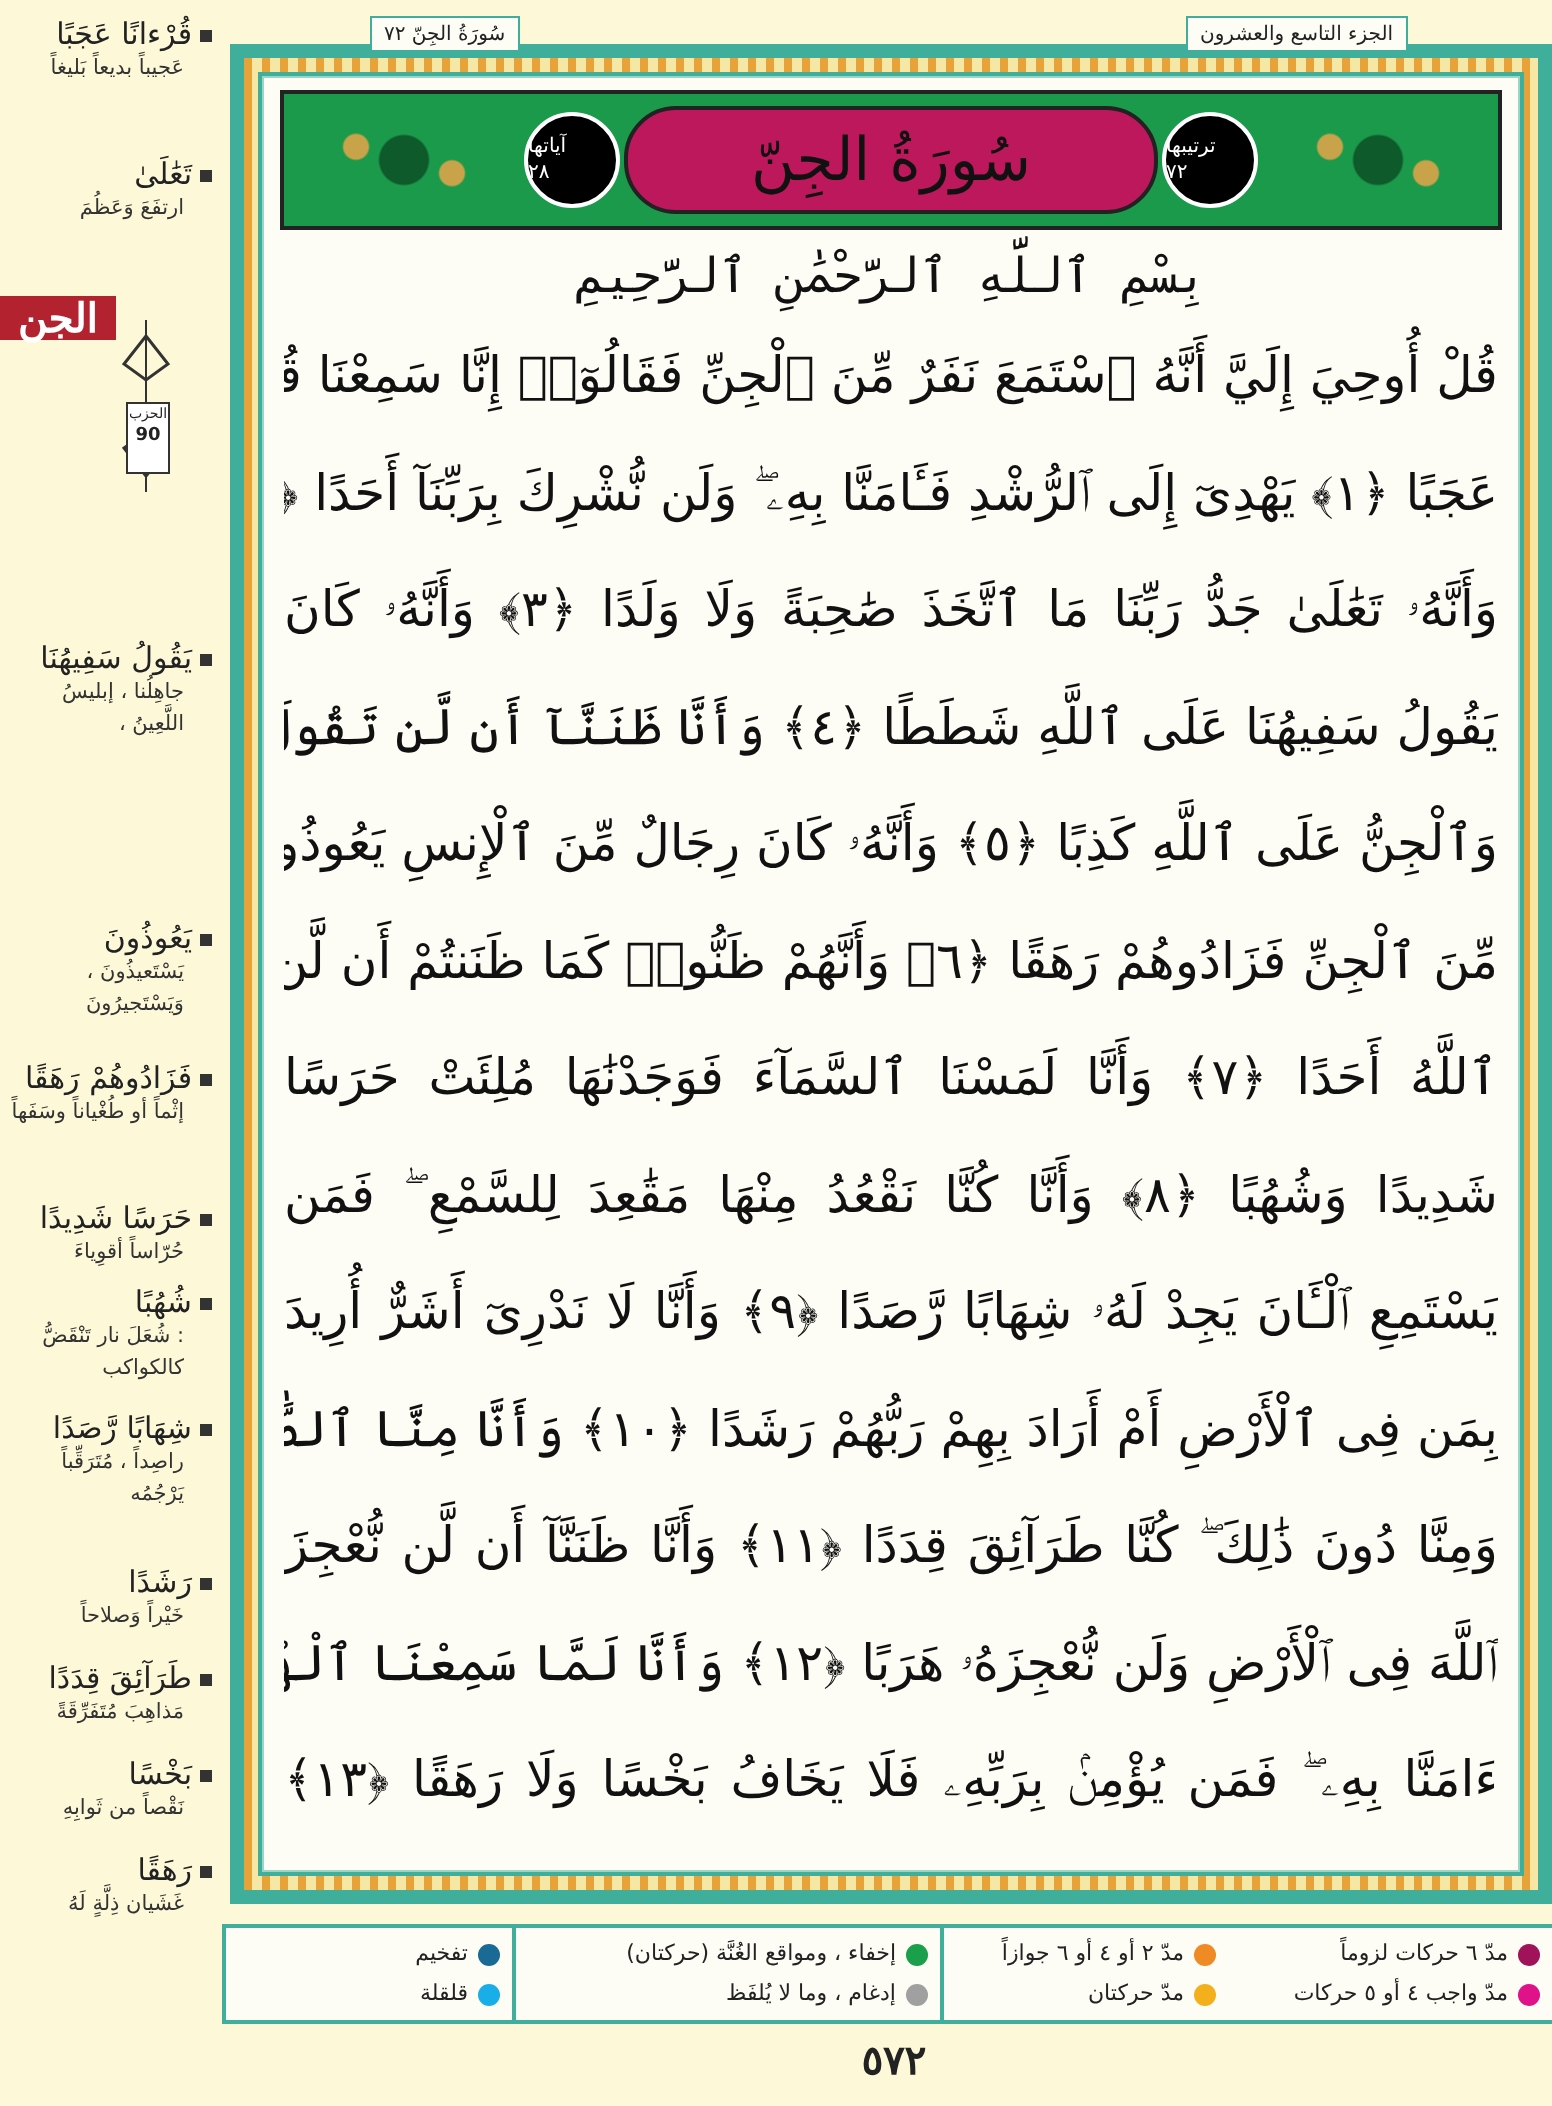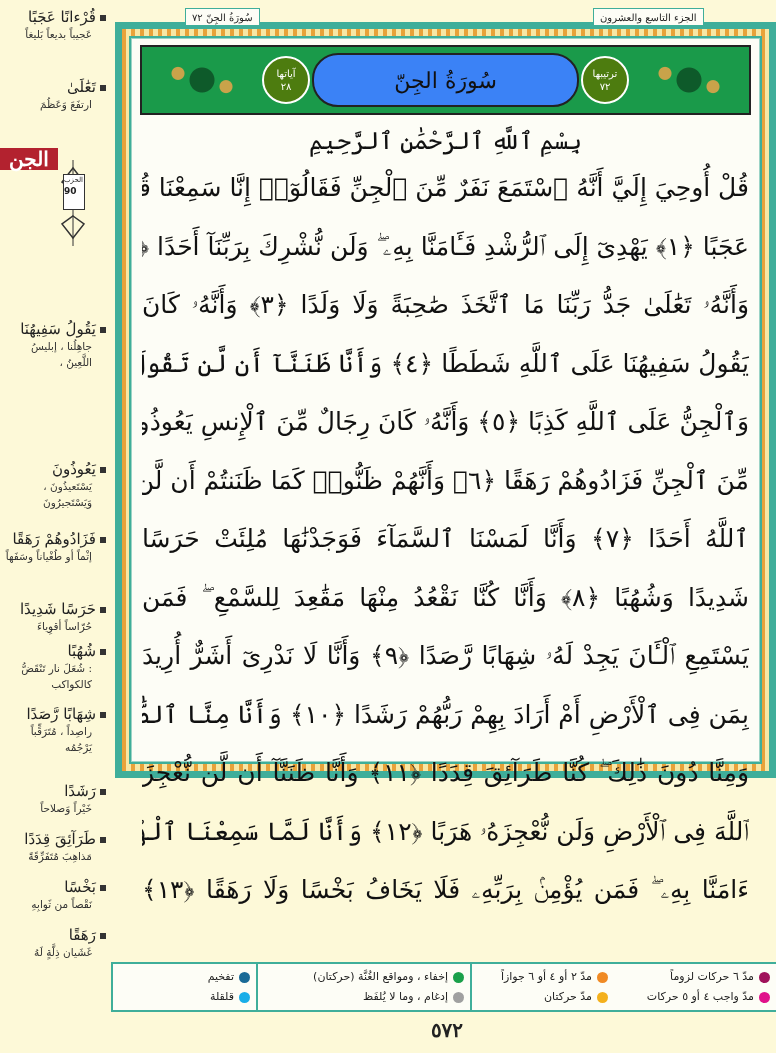--- a/index.html
+++ b/index.html
@@ -5,35 +5,35 @@
   html,body{margin:0;padding:0;}
   body{width:776px;height:1053px;background:#fdf9d8;position:relative;overflow:hidden;font-family:"DejaVu Sans",sans-serif;}
   
   .side{position:absolute;left:0;top:0;width:110px;height:1053px;direction:rtl;}
   .gl-item{position:absolute;right:4px;width:104px;text-align:right;}
   .gl-word{font-family:"DejaVu Serif",serif;font-size:15px;color:#222;line-height:18px;white-space:nowrap;}
   .gl-word .sq{display:inline-block;width:6px;height:6px;background:#333;margin-left:4px;vertical-align:middle;}
   .gl-def{font-family:"DejaVu Sans",sans-serif;font-size:10.5px;color:#333;line-height:16px;padding-right:14px;}
   .surah-tab{position:absolute;left:0;top:148px;width:58px;height:22px;background:#b3222f;color:#fff;font-family:"DejaVu Serif",serif;font-size:20px;font-weight:bold;display:flex;align-items:center;justify-content:center;}
   .hizb{position:absolute;left:60px;top:160px;width:26px;height:86px;}
-  .hizb-box{position:absolute;left:3px;top:14px;width:20px;height:34px;background:#fff;border:1px solid #333;font-size:7px;text-align:left;line-height:11px;color:#222;}
+  .hizb-box{position:absolute;left:3px;top:41px;width:20px;height:34px;background:#fff;border:1px solid #333;font-size:7px;text-align:center;line-height:11px;color:#222;}
   
-  .frame{position:absolute;left:115px;top:22px;width:661px;height:756px;background:#3fae9a;}
+  .frame{position:absolute;left:115px;top:22px;width:661px;height:930px;background:#3fae9a;}
   .frame-inner{position:absolute;left:7px;top:7px;right:7px;bottom:7px;
      background:repeating-linear-gradient(90deg,#e8a23a 0 4px,#f7e7a5 4px 9px);}
   .frame-inner2{position:absolute;left:7px;top:7px;right:7px;bottom:7px;background:#3fae9a;}
   .page{position:absolute;left:2px;top:2px;right:2px;bottom:2px;background:#fdfdf6;border:1px solid #9cd4c6;}
   .tab{position:absolute;top:-14px;height:16px;background:#fdfdf6;border:1px solid #3fae9a;font-family:"DejaVu Serif",serif;font-size:10px;color:#222;display:flex;align-items:center;padding:0 6px;direction:rtl;white-space:nowrap;}
   .banner{position:absolute;left:8px;top:6px;right:8px;height:66px;background:#1a9a4a;border:2px solid #222;overflow:hidden;}
   .banner .orn{position:absolute;top:0;bottom:0;width:120px;
      background:radial-gradient(circle at 30% 40%,#c9a34a 0 6px,transparent 7px),radial-gradient(circle at 70% 60%,#c9a34a 0 6px,transparent 7px),radial-gradient(circle at 50% 50%,#0e5a2a 0 12px,transparent 13px),#1a9a4a;}
-  .banner .title-box{position:absolute;left:170px;right:170px;top:6px;bottom:6px;background:#3b82f6;border:2px solid #222;border-radius:26px;display:flex;align-items:center;justify-content:center;font-family:"DejaVu Serif",serif;font-size:22px;color:#111;}
-  .medal{position:absolute;top:9px;width:44px;height:44px;border-radius:50%;background:#4d7c0f;border:2px solid #fff;color:#fff;font-family:"DejaVu Serif",serif;font-size:10px;text-align:center;display:flex;flex-direction:column;justify-content:center;line-height:13px;}
+  .banner .title-box{position:absolute;left:170px;right:170px;top:6px;bottom:6px;background:#be185d;border:2px solid #222;border-radius:26px;display:flex;align-items:center;justify-content:center;font-family:"DejaVu Serif",serif;font-size:30px;color:#111;}
+  .medal{position:absolute;top:9px;width:44px;height:44px;border-radius:50%;background:#000000;border:2px solid #fff;color:#fff;font-family:"DejaVu Serif",serif;font-size:10px;text-align:left;display:flex;flex-direction:column;justify-content:center;line-height:13px;}
   .verses{position:absolute;left:10px;right:10px;top:84px;direction:rtl;}
-  .basmala{text-align:center;font-family:Liberation Sans, sans-serif;font-size:24px;height:36px;line-height:36px;color:#111;}
+  .basmala{text-align:center;font-family:Liberation Mono, monospace;font-size:24px;height:36px;line-height:36px;color:#111;}
   .vline{height:58.5px;line-height:58.5px;font-family:"DejaVu Serif",serif;font-size:25px;color:#111;text-align:justify;text-align-last:justify;white-space:nowrap;overflow:hidden;}
   
   .legend{position:absolute;left:111px;top:962px;width:663px;height:46px;border:2px solid #3fae9a;background:#fdfdf6;display:flex;direction:rtl;}
   .lg-col{display:flex;flex-direction:column;justify-content:center;padding:0 6px;border-left:2px solid #3fae9a;}
   .lg-col:last-child{border-left:none;}
   .lg-row{display:flex;align-items:center;font-family:"DejaVu Sans",sans-serif;font-size:11px;color:#222;line-height:20px;white-space:nowrap;}
   .dot{display:inline-block;width:11px;height:11px;border-radius:50%;margin-left:5px;}
   .pgnum{position:absolute;left:0;right:0;top:1018px;text-align:center;font-family:"DejaVu Serif",serif;font-size:20px;font-weight:bold;color:#222;padding-left:118px;}
 </style>
 </head>

